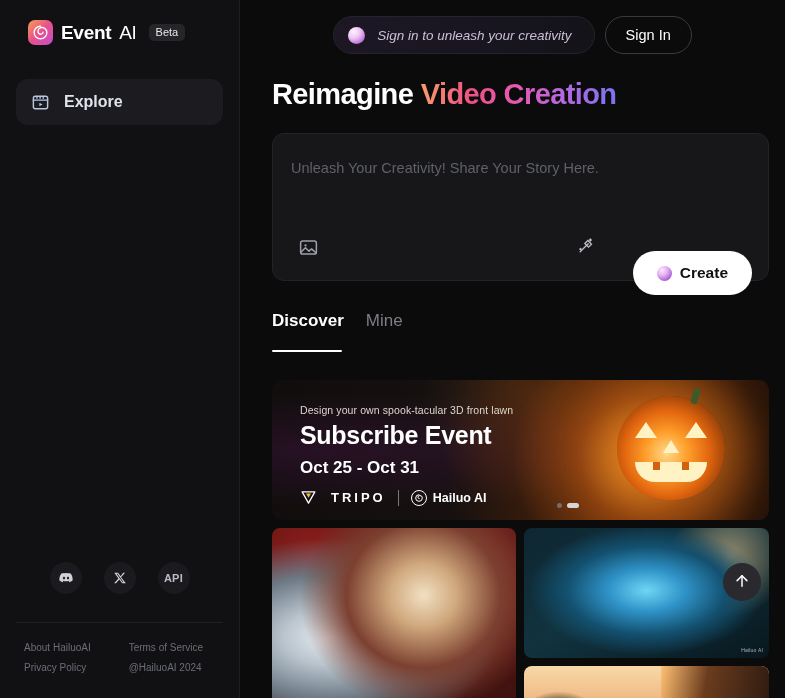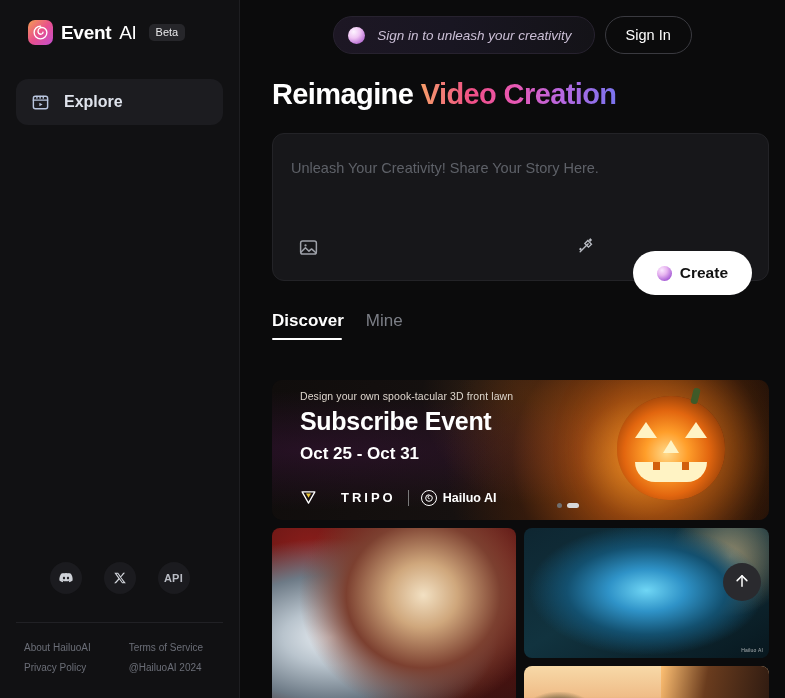--- a/index.html
+++ b/index.html
@@ -119,21 +119,21 @@
     background:#fff; border:none; color:#111;
     font-size:15.5px; font-weight:700; font-family:inherit;
     display:flex; align-items:center; gap:8px;margin-top:30px;
   }
   .create-orb {
     width:15px; height:15px; border-radius:50%; flex:0 0 15px;
     background:radial-gradient(circle at 33% 28%,#fbe9ff 0%,#e7b4f0 35%,#a85fd6 75%,#7e3fc0 100%);
   }
 
   .tabs { display:flex; gap:22px; padding:30px 0 0 32px; }
-  .tab { font-size:17px; color:#7b7e86; position:relative; padding-bottom:9px; }
+  .tab { font-size:17px; color:#7b7e86; position:relative; padding-bottom:21px; }
   .tab.active { color:#fff; font-weight:700; }
   .tab.active::after {
     content:""; position:absolute; left:0; right:2px; bottom:0;
     height:2px; background:#fff; border-radius:2px;
   }
 
   .feed { position:absolute; left:32px; right:16px; top:380px; bottom:0; }
 
   
   .promo {
@@ -173,26 +173,26 @@
     border-radius:0 0 26px 26px;
   }
   .pk-mouth::before, .pk-mouth::after {
     content:""; position:absolute; top:0; width:7px; height:8px; background:#d2600d;
   }
   .pk-mouth::before { left:18px; } .pk-mouth::after { right:18px; }
   .pk-stem {
     position:absolute; right:26px; top:-8px; width:7px; height:16px;
     background:#3f5a28; border-radius:3px; transform:rotate(14deg);
   }
-  .promo-copy { position:absolute; left:28px; top:10px; }
+  .promo-copy { position:absolute; left:28px; top:24px; }
   .promo-sub { font-size:10.5px; color:#ded7cd; letter-spacing:.1px; }
   .promo-title { font-size:25px; font-weight:700; color:#fff; margin-top:5px; letter-spacing:-0.3px; }
   .promo-dates { font-size:17px; font-weight:700; color:#fff; margin-top:8px; }
   .promo-logos { position:absolute; left:28px; bottom:14px; display:flex; align-items:center; gap:12px; }
-  .tripo { display:flex; align-items:center; gap:24px; }
+  .tripo { display:flex; align-items:center; gap:14px; }
   .tripo-word { font-size:13px; font-weight:700; color:#fff; letter-spacing:3px; }
   .logo-sep { width:1px; height:16px; background:#7a7a7a; }
   .hailuo-mini { display:flex; align-items:center; gap:6px; }
   .hm-mark {
     width:16px; height:16px; border-radius:50%; border:1.6px solid #fff;
     display:flex; align-items:center; justify-content:center;
   }
   .hm-word { font-size:12.5px; font-weight:700; color:#fff; }
   .dots { position:absolute; right:190px; bottom:12px; display:flex; gap:5px; align-items:center; }
   .dot { width:5px; height:5px; border-radius:3px; background:#6f6f70; }

